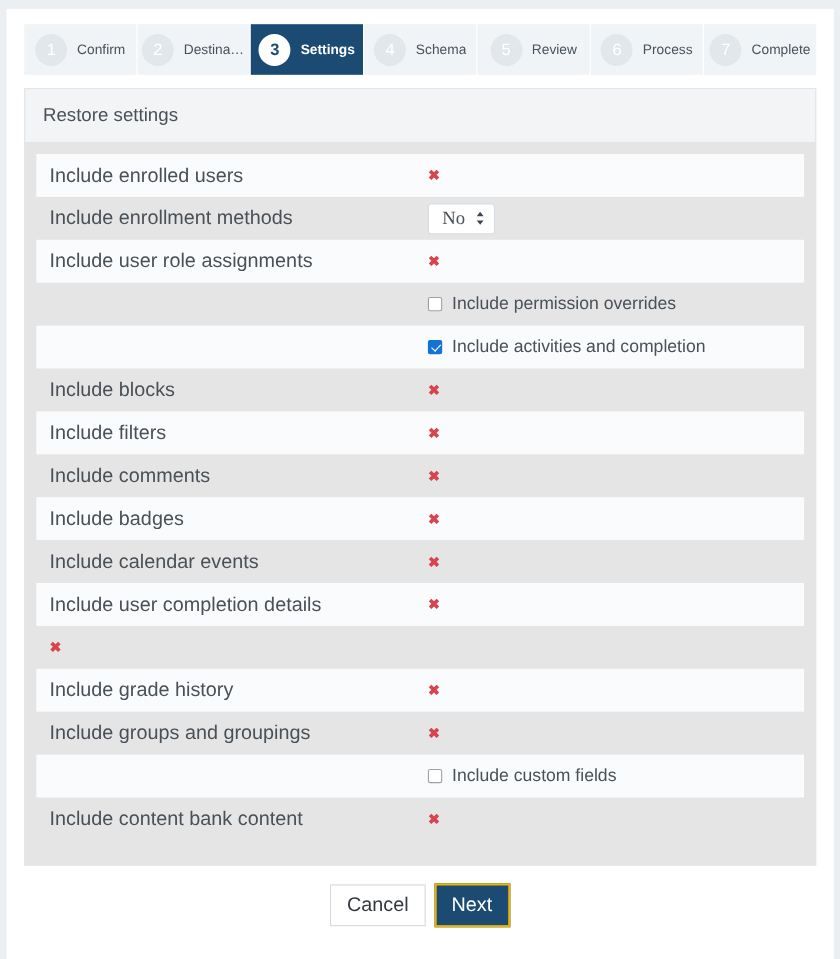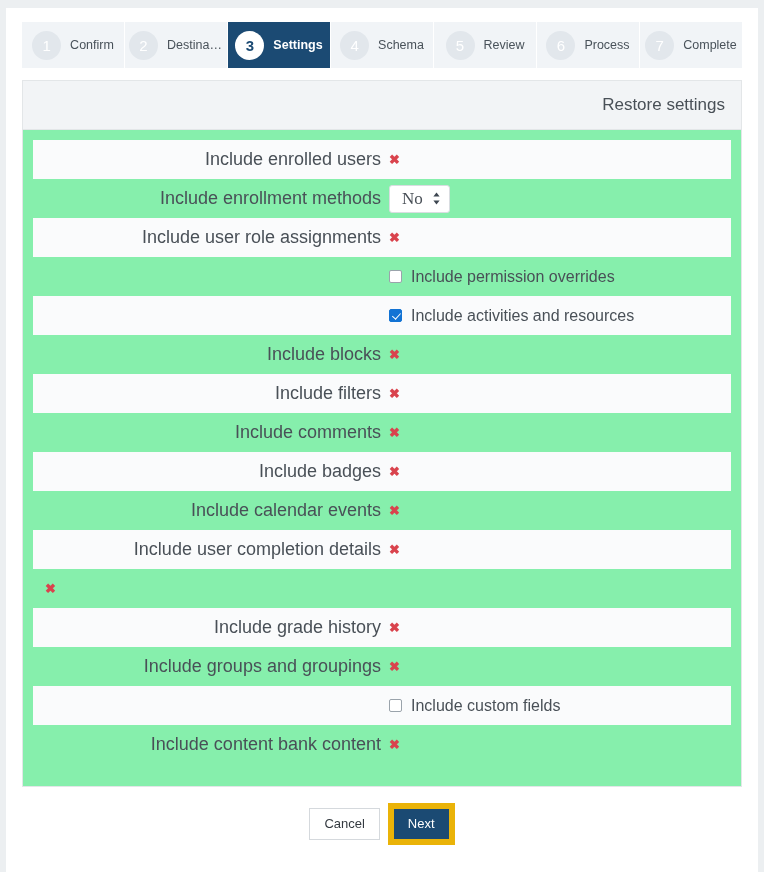--- a/index.html
+++ b/index.html
@@ -67,22 +67,21 @@
     white-space: nowrap;
     overflow: hidden;
     text-overflow: ellipsis;
   }
   .step.active .step-label { color: #ffffff; font-weight: bold; }
 
   
   .card {
     margin: 12px 16px 0 16px;
     border: 1px solid #e3e6e8;
-    background: #86efac;
-    text-align: right;
+    background: #e5e5e5;
   }
   .card-header {
     background: #f2f4f6;
     border-bottom: 1px solid #e3e6e8;
     padding: 14px 16px;
   }
   .card-title {
     font-size: 17px;
     color: #495057;
     margin: 0;
@@ -170,34 +169,34 @@
 
   
   .footer {
     display: flex;
     justify-content: center;
     align-items: center;
     gap: 8px;
     margin-top: 16px;
   }
   .btn {
-    font-size: 13px;
+    font-size: 18px;
     padding: 7px 14px;
     border-radius: 0;
     cursor: pointer;
     line-height: 1.2;
   }
   .btn-cancel {
     background: #ffffff;
     border: 1px solid #d5d9dd;
     color: #343a40;
   }
   .btn-next {
     background: #1b4a73;
-    border: 6px solid #eab308;
+    border: 2px solid #eab308;
     color: #ffffff;
   }
 </style>
 </head>
 <body>
 
 <div id="page">
   <div class="page-body">
 
     <div class="progress-bar" id="progress-bar">
@@ -270,21 +269,21 @@
                   <span class="cbox"></span>
                   <span class="cb-label">Include permission overrides</span>
                 </label>
               </div>
             </div>
             <div class="srow striped">
               <div class="srow-label"></div>
               <div class="srow-control">
                 <label class="cbwrap">
                   <span class="cbox checked"></span>
-                  <span class="cb-label">Include activities and resources</span>
+                  <span class="cb-label">Include activities and completion</span>
                 </label>
               </div>
             </div>
             <div class="srow">
               <div class="srow-label">Include blocks</div>
               <div class="srow-control">
                 <span class="xmark">✖</span>
               </div>
             </div>
             <div class="srow striped">

